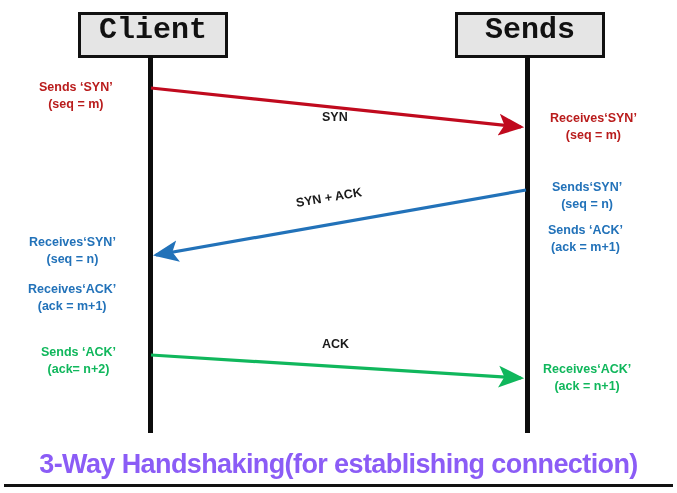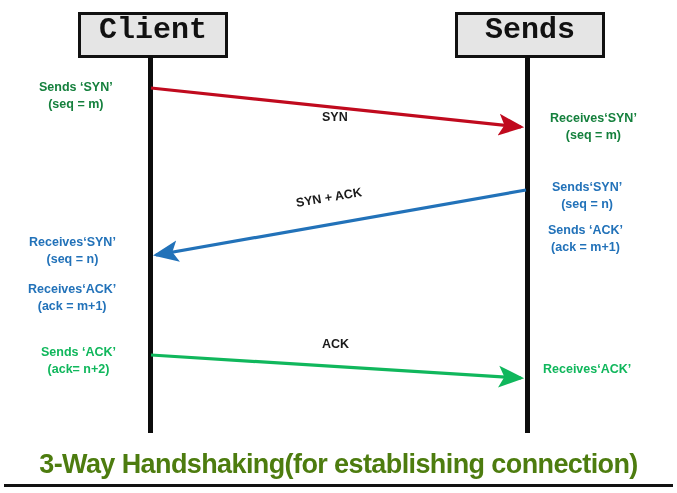--- a/index.html
+++ b/index.html
@@ -61,21 +61,21 @@
   
   .annot {
     position: absolute;
     font-size: 12.5px;
     font-weight: bold;
     line-height: 17px;
     white-space: nowrap;
   }
   .annot .l2 { display: block; }
   .annot.center { text-align: center; }
-  .annot.red   { color: #15803d; }
+  .annot.red   { color: #b91c1c; }
   .annot.blue  { color: #2272b9; }
   .annot.green { color: #10b75c; }
 
   
   .arrow-label {
     position: absolute;
     font-size: 12.5px;
     font-weight: bold;
     color: #1a1a1a;
     white-space: nowrap;
@@ -84,21 +84,21 @@
 
   
   #diagram-title {
     position: absolute;
     left: 0;
     top: 449px;
     width: 677px;
     text-align: center;
     font-size: 27px;
     font-weight: bold;
-    color: #4d7c0f;
+    color: #8b5cf6;
     letter-spacing: -0.6px;
     white-space: nowrap;
   }
   #title-rule {
     position: absolute;
     left: 4px;
     top: 484px;
     width: 669px;
     height: 3px;
     background: #111111;
@@ -176,18 +176,19 @@
     <span class="l2">(ack = m+1)</span>
   </div>
 
   <div class="annot green center" style="left:41px; top:344px;">
     <span class="l1">Sends ‘ACK’</span>
     <span class="l2">(ack= n+2)</span>
   </div>
 
   <div class="annot green center" style="left:543px; top:361px;">
     <span class="l1">Receives‘ACK’</span>
+    <span class="l2">(ack = n+1)</span>
   </div>
 
   <div id="diagram-title">3-Way Handshaking(for establishing connection)</div>
   <div id="title-rule"></div>
 
 </div>
 
 </body></html>

